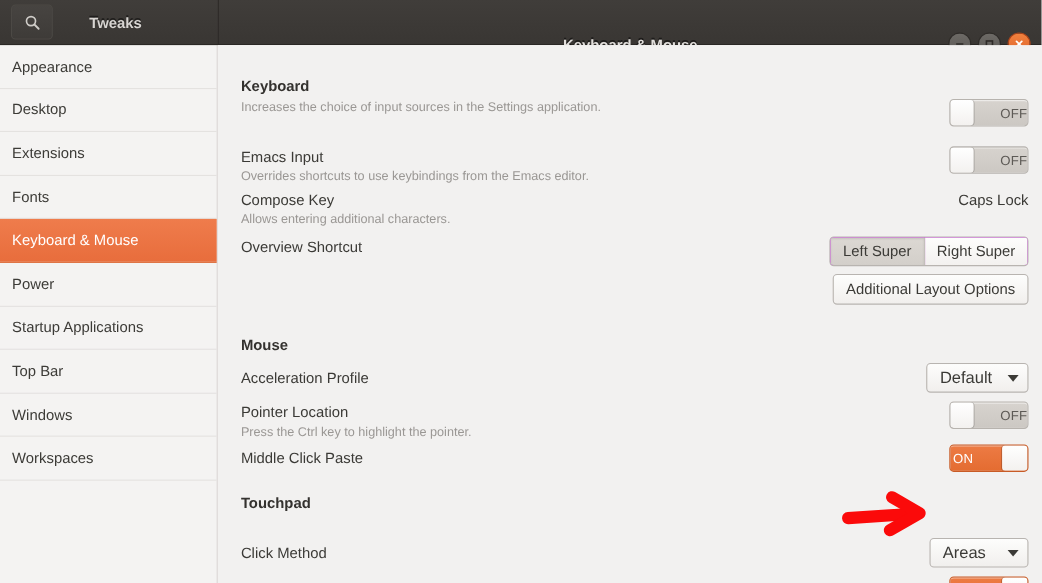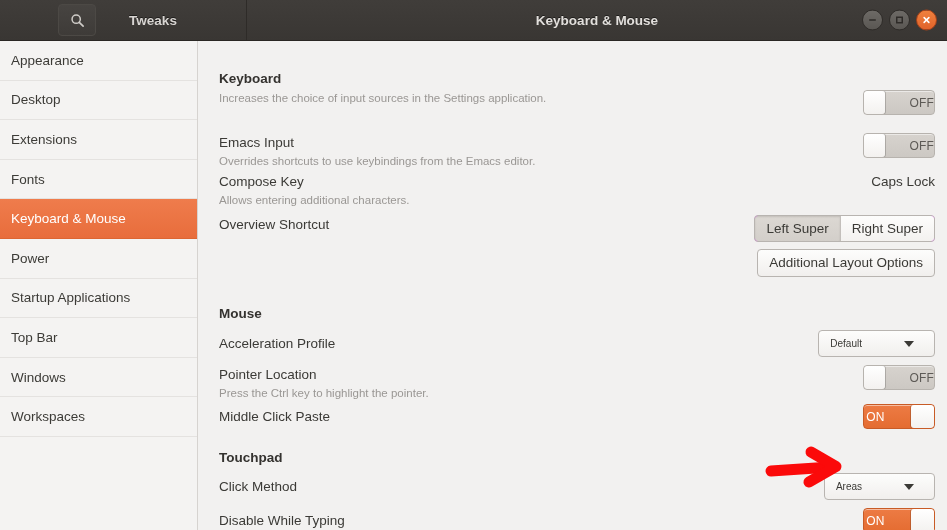--- a/index.html
+++ b/index.html
@@ -21,22 +21,21 @@
     overflow: hidden;
   }
 
   
   .titlebar {
     position: relative;
     height: 40px;
     background: linear-gradient(180deg, #403d3a 0%, #393633 100%);
     border-bottom: 1px solid #2a2724;
     display: flex;
-    align-items: center;
-    padding-left: 48px;
+    align-items: flex-end;
   }
   .titlebar-left {
     width: 199px;
     height: 100%;
     display: flex;
     align-items: center;
     box-sizing: border-box;
     border-right: 1px solid #2e2b28;
   }
   .search-button {
@@ -251,30 +250,29 @@
     white-space: nowrap;
     line-height: 18px;
   }
 
   
   .dropdown {
     display: flex;
     align-items: center;
     justify-content: space-between;
     min-width: 90px;
-    padding: 3px 20px 3px 11px;
-    font-size: 10px;
+    padding: 3px 8px 3px 11px;
+    font-size: 15px;
     color: #3b3a36;
     border: 1px solid #b8b4b0;
     border-radius: 4px;
     background: linear-gradient(180deg, #fdfdfc 0%, #f1efed 100%);
     cursor: pointer;
     line-height: 19px;
     box-sizing: border-box;
-    gap: 28px;
   }
   .dropdown .dd-label { white-space: nowrap; }
   .dropdown .caret {
     margin-left: 14px;
     width: 0; height: 0;
     border-left: 5px solid transparent;
     border-right: 5px solid transparent;
     border-top: 6px solid #3b3a36;
   }
 
@@ -468,21 +466,21 @@
           <div class="toggle on">
             <div class="state">ON</div>
             <div class="knob"></div>
           </div>
         </div>
       </div>
 
       <div style="height:21px"></div>
       <div class="sec-title">Touchpad</div>
 
-      <div class="row" style="margin-top:8px;align-items:center">
+      <div class="row" style="margin-top:24px;align-items:center">
         <div class="row-labels">
           <div class="row-title">Click Method</div>
         </div>
         <div class="row-ctl">
           <div class="dropdown">
             <span class="dd-label">Areas</span>
             <span class="caret"></span>
           </div>
         </div>
       </div>

